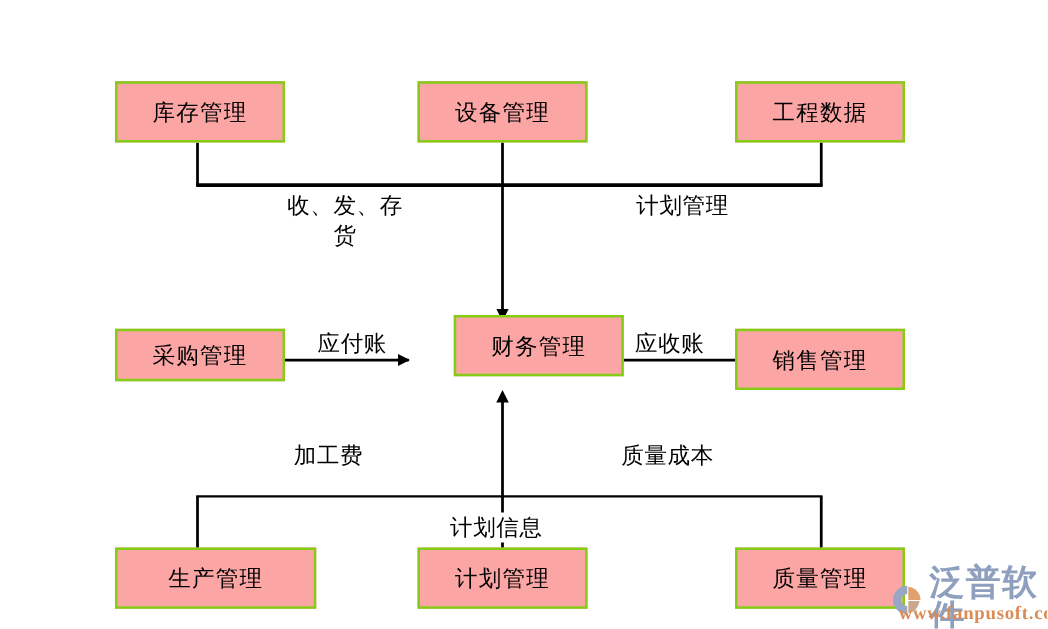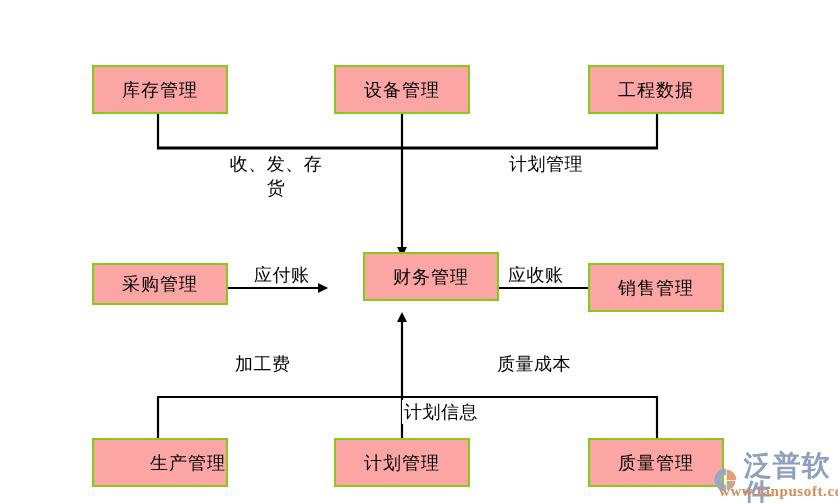--- a/index.html
+++ b/index.html
@@ -153,21 +153,21 @@
   </div>
 
   <div class="node-box" style="left:334px; top:252px; width:136px; height:49px;margin-left:29px;">
     <span>财务管理</span>
   </div>
 
   <div class="node-box" style="left:588px; top:263px; width:136px; height:49px;">
     <span>销售管理</span>
   </div>
 
-  <div class="node-box" style="left:92px; top:438px; width:136px; height:49px;justify-content:flex-end;">
+  <div class="node-box" style="left:92px; top:438px; width:161px; height:49px;">
     <span>生产管理</span>
   </div>
 
   <div class="node-box" style="left:334px; top:438px; width:136px; height:49px;">
     <span>计划管理</span>
   </div>
 
   <div class="node-box" style="left:588px; top:438px; width:136px; height:49px;">
     <span>质量管理</span>
   </div>
@@ -178,21 +178,21 @@
   <div class="edge-label" style="left:509px; top:152px;">计划管理</div>
 
   <div class="edge-label" style="left:254px; top:263px;">应付账</div>
 
   <div class="edge-label" style="left:508px; top:263px;">应收账</div>
 
   <div class="edge-label" style="left:235px; top:352px;">加工费</div>
 
   <div class="edge-label" style="left:497px; top:352px;">质量成本</div>
 
-  <div class="edge-label" style="left:358px; top:400px; background:#ffffff; padding:0 2px;margin-left:44px;">计划信息</div>
+  <div class="edge-label" style="left:358px; top:410px; background:#ffffff; padding:0 2px;">计划信息</div>
 
   <div class="wm" style="left:712px; top:452px;">
     <svg width="34" height="32" viewBox="0 0 34 32">
       <path d="M17 2 A14 14 0 0 0 17 30 L17 22 A6 6 0 0 1 17 10 Z" fill="#97a7c4"></path>
       <path d="M18 3 A13 13 0 0 1 30 16 L18 16 Z" fill="#e0a070"></path>
       <path d="M18 17 L29 17 A13 13 0 0 1 18 29 Z" fill="#c9a98e"></path>
     </svg>
     <span class="wm-text-zh" style="margin-left:4px;">泛普软件</span>
   </div>
 

